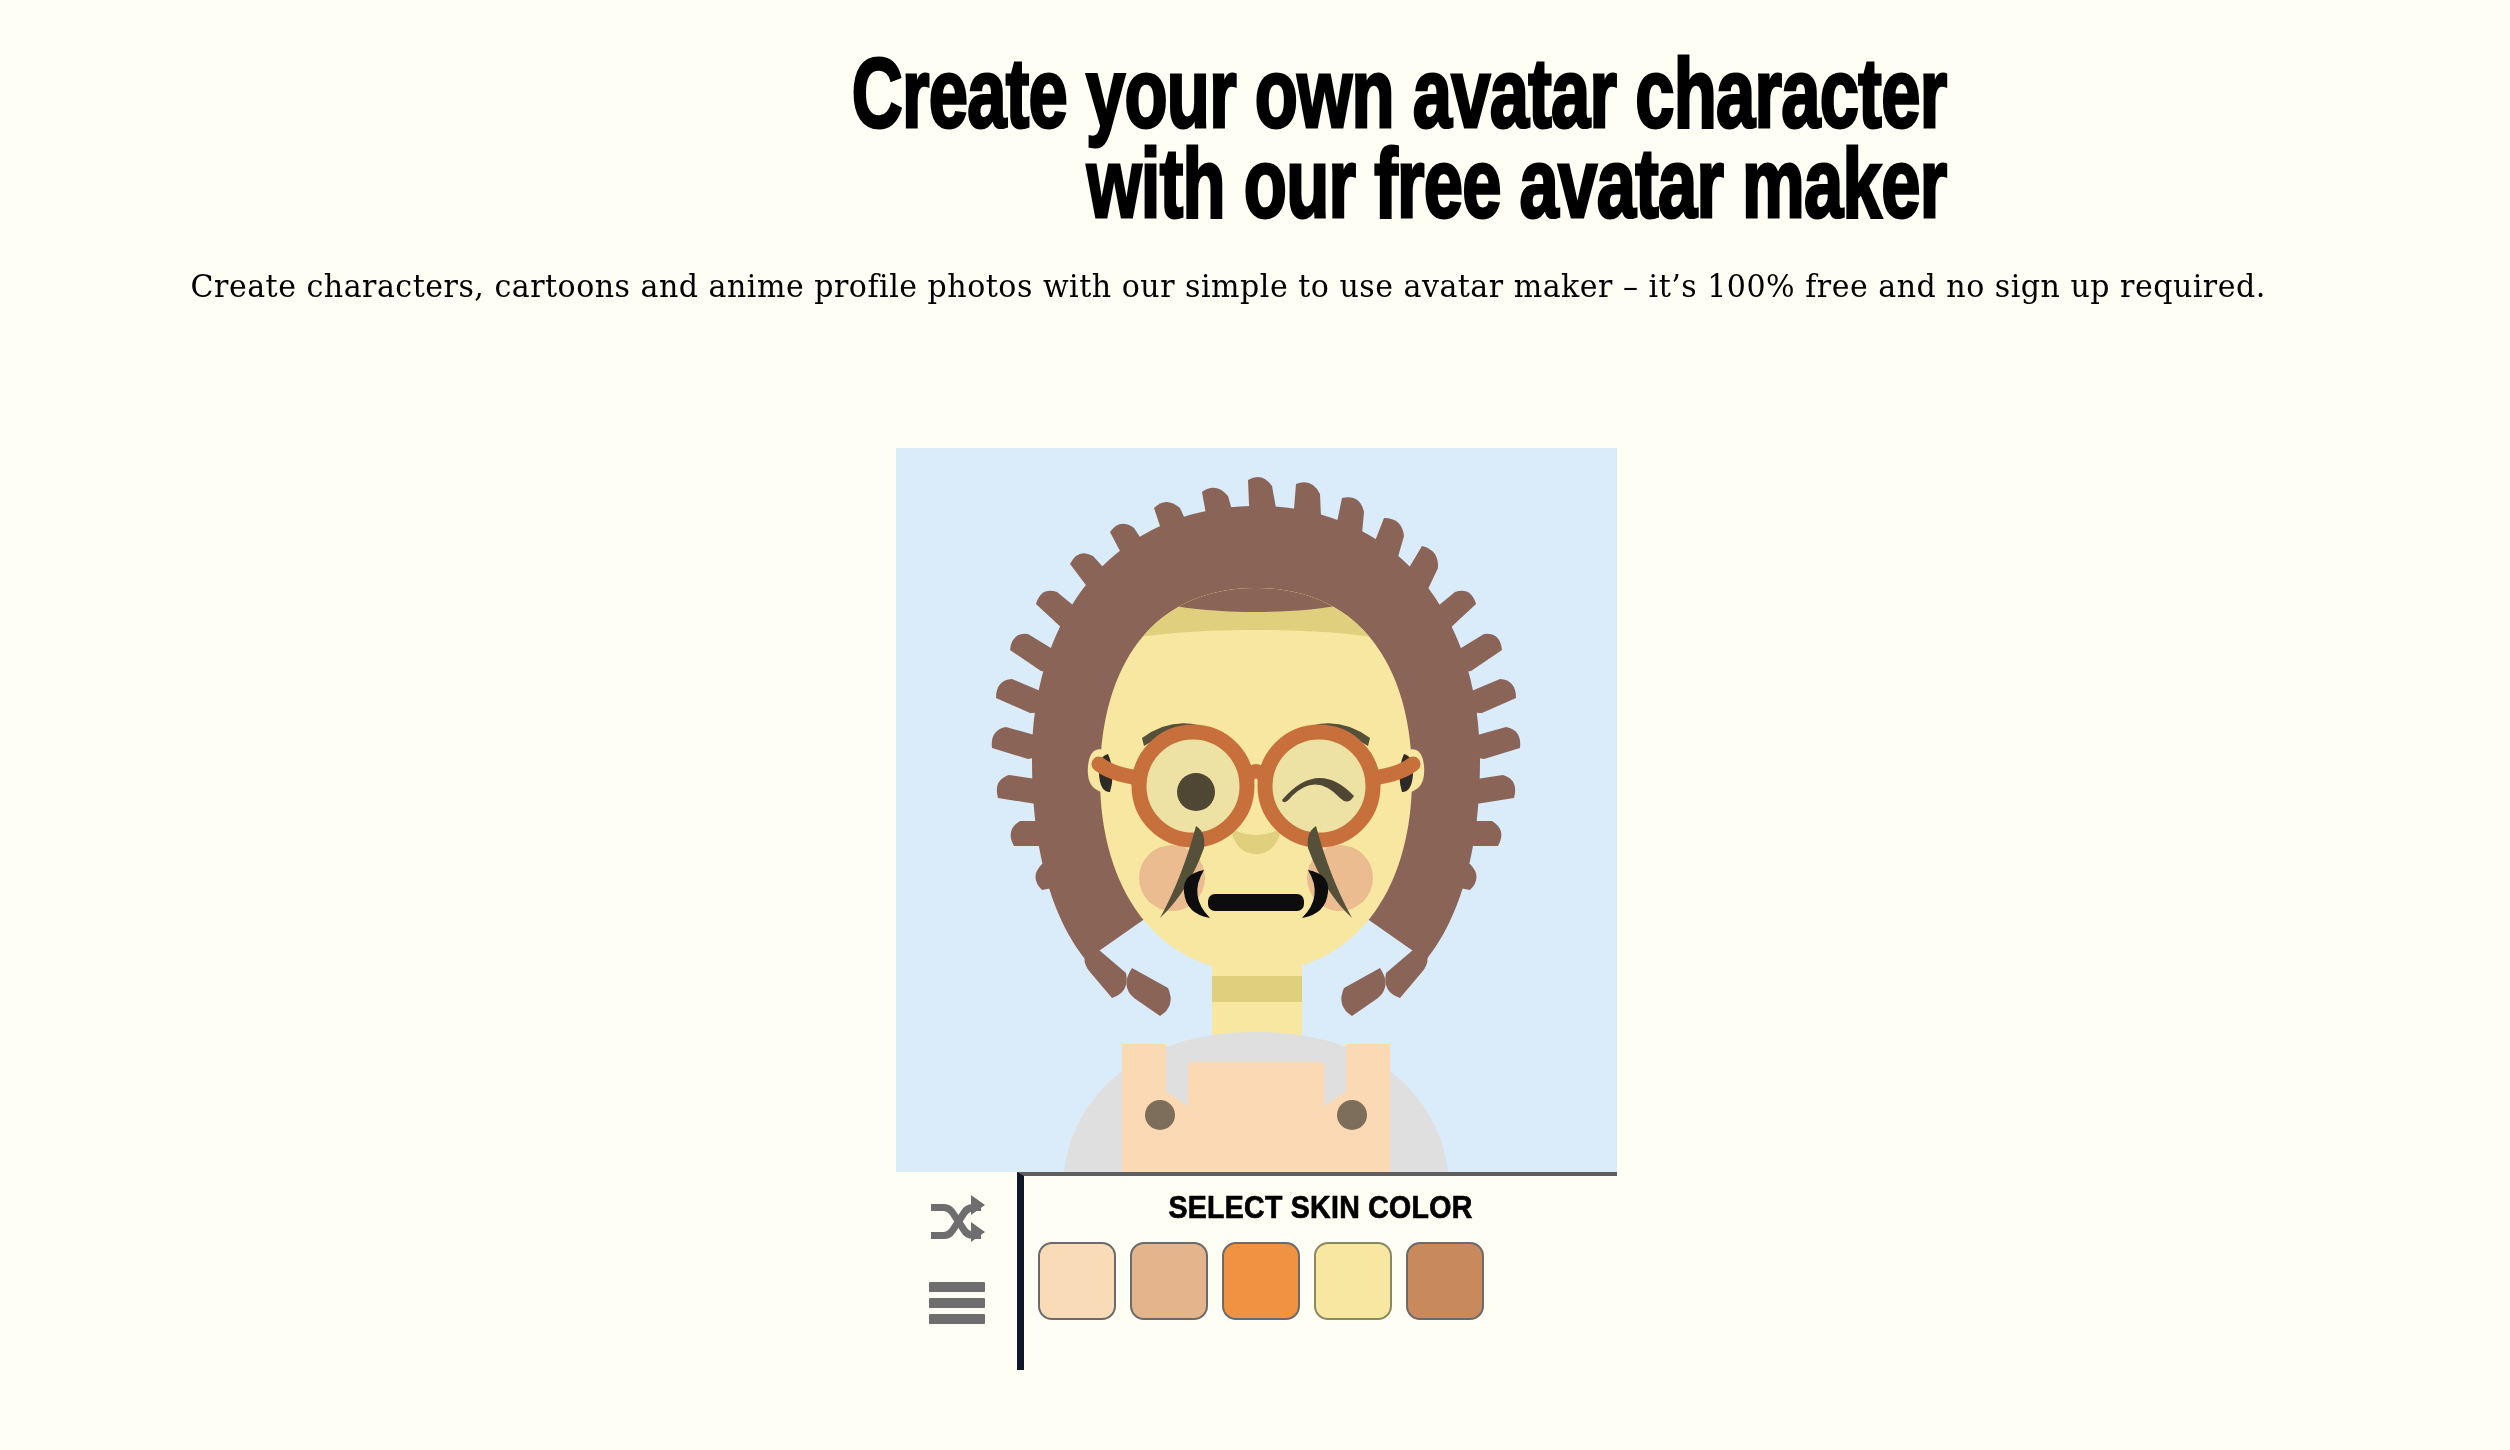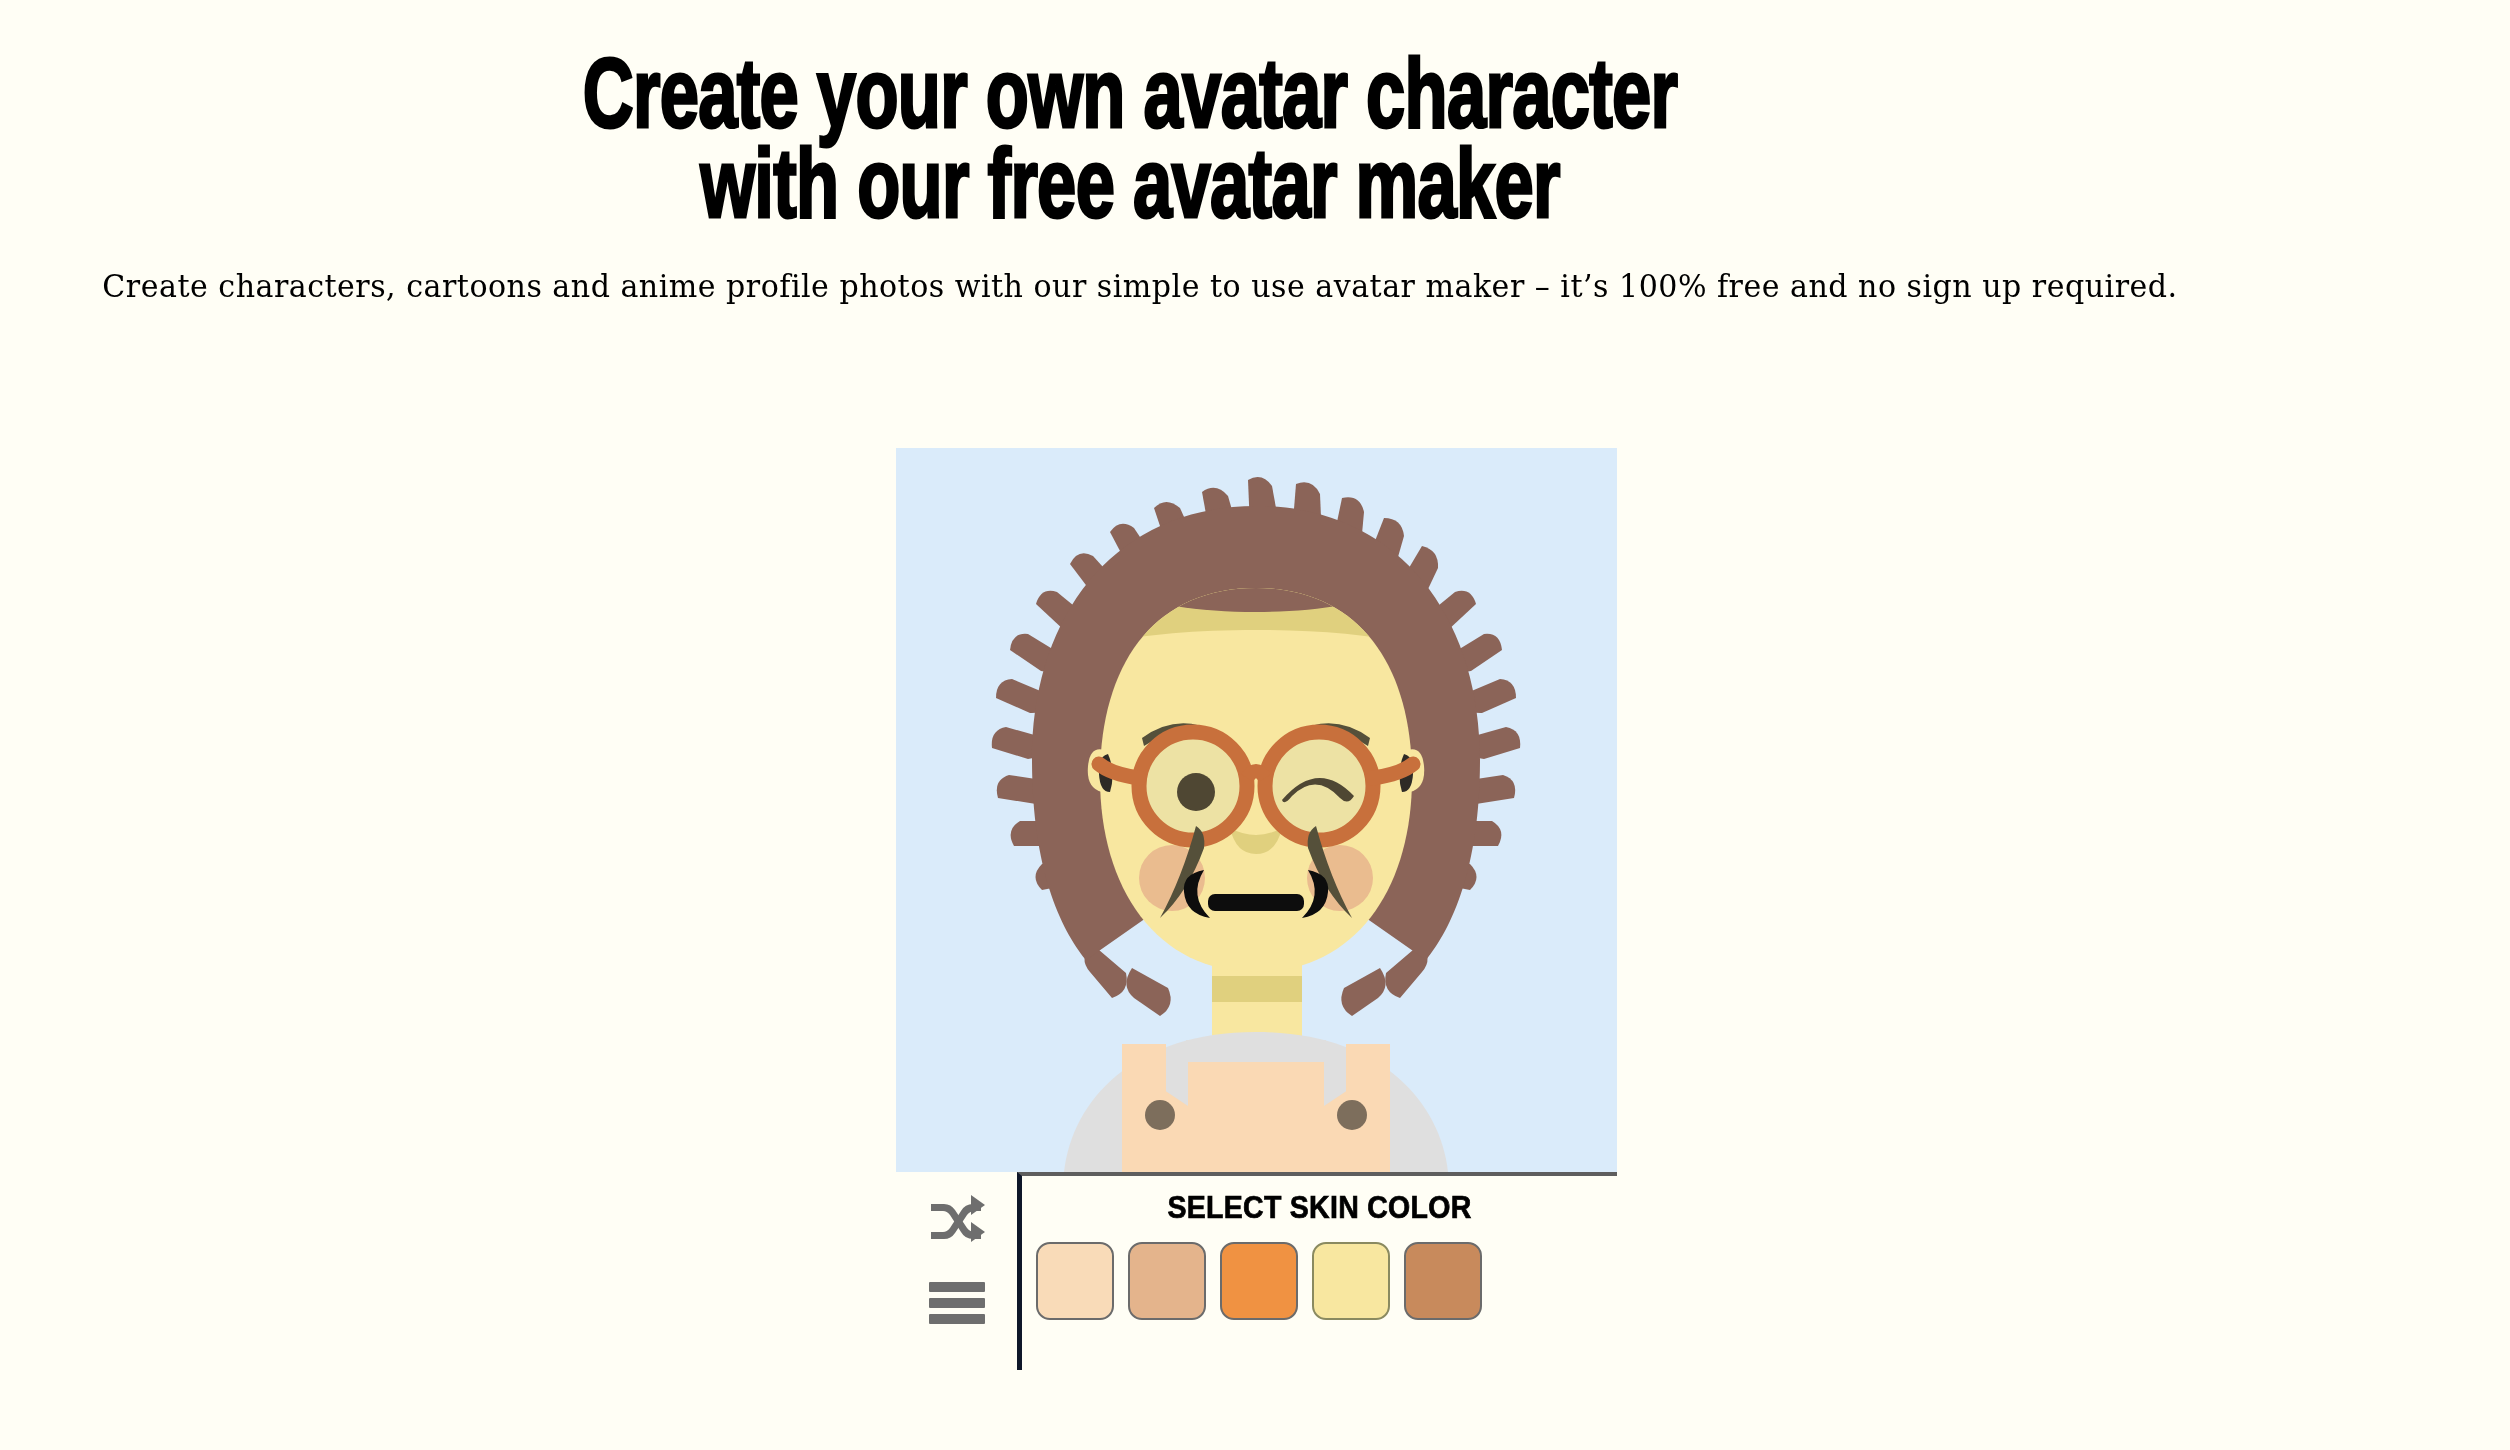--- a/index.html
+++ b/index.html
@@ -11,23 +11,24 @@
     width: 2510px;
     height: 1450px;
     overflow: hidden;
     font-family: "Liberation Sans", sans-serif;
     position: relative;
   }
 
   
   .hero {
     width: 2260px;
-    text-align: center;
+    text-align: right;
     padding-top: 48px;
     box-sizing: border-box;
+    padding-left: 20px;
   }
   .hero-title {
     margin: 0 auto;
     color: #000000;
     font-family: "Liberation Sans Narrow", "Liberation Sans", sans-serif;
     font-weight: 700;
     font-size: 98px;
     line-height: 0.92;
     letter-spacing: -1px;
     transform: scaleX(0.72);
@@ -92,21 +93,21 @@
     align-items: center;
     justify-content: center;
     cursor: pointer;
   }
   .tool-btn + .tool-btn { margin-top: 22px; }
   .tool-btn svg { display: block; }
 
   .picker {
     flex: 1 1 auto;
     border-top: 4px solid #5E5E5E;
-    border-left: 5px solid #0f172a;
+    border-left: 7px solid #0f172a;
     background: #FFFEF5;
     box-sizing: border-box;
     padding-top: 14px;
     overflow: hidden;
   }
   .picker-title {
     text-align: center;
     color: #000000;
     font-family: "Liberation Sans Narrow", "Liberation Sans", sans-serif;
     font-weight: 700;

